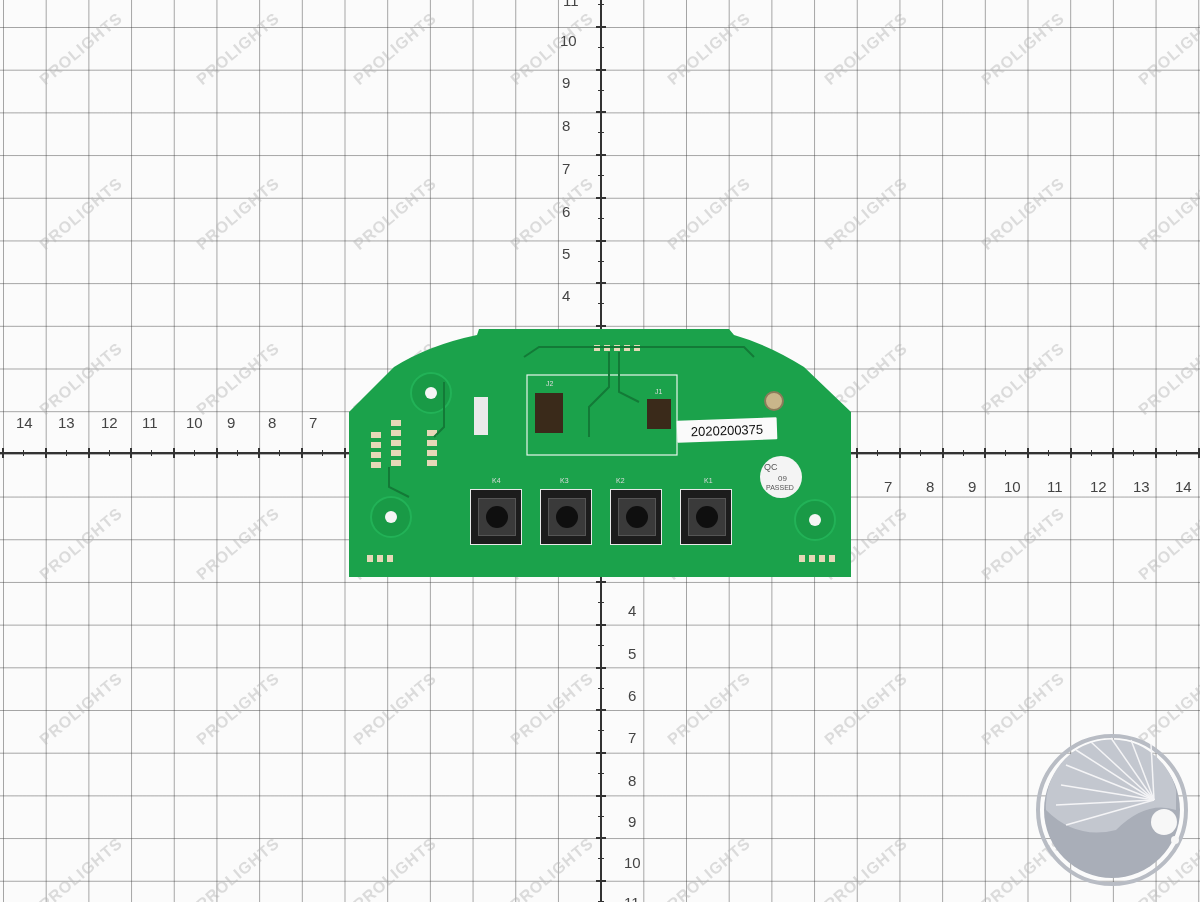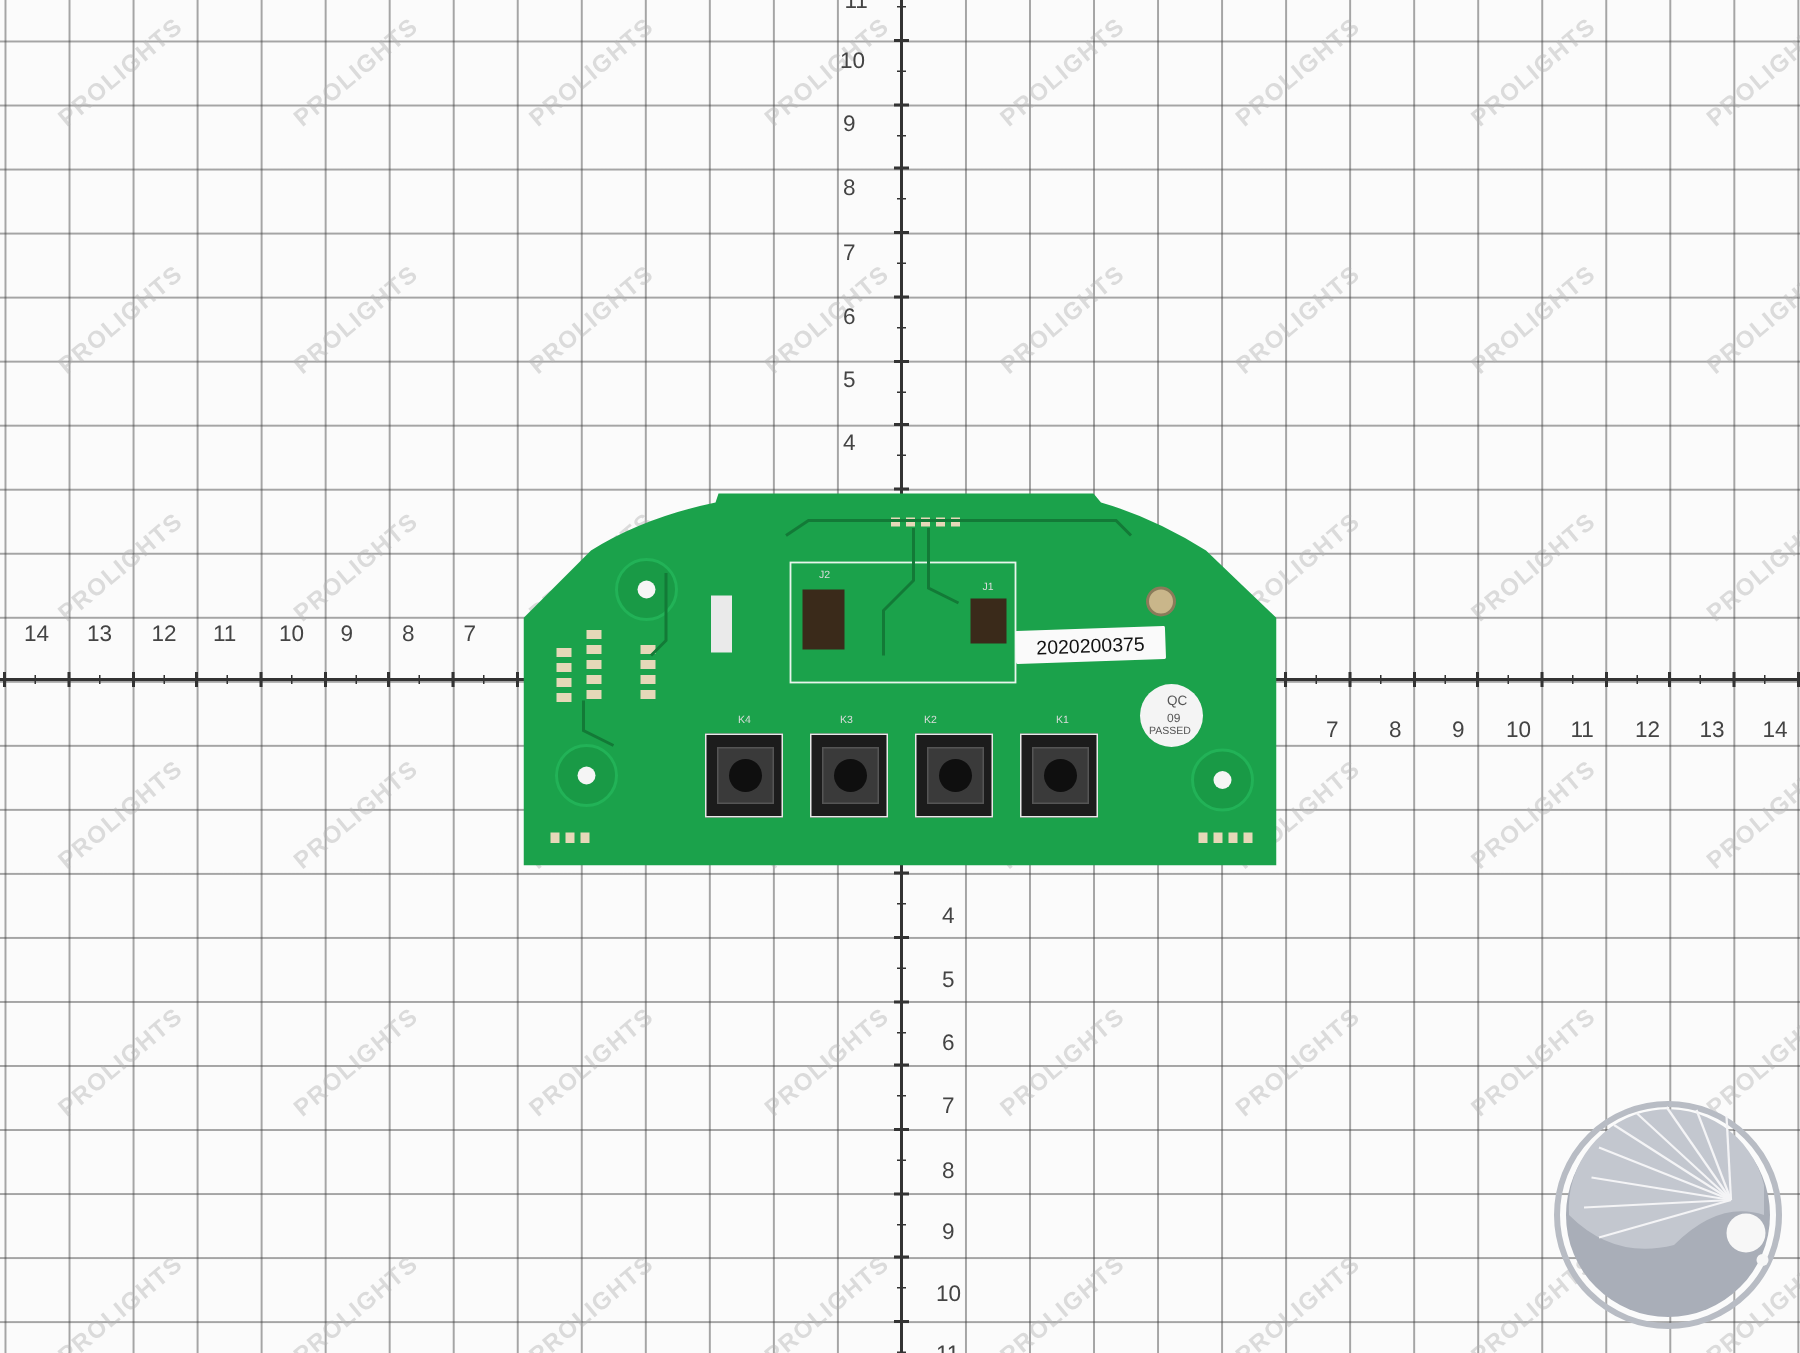--- a/index.html
+++ b/index.html
@@ -304,21 +304,21 @@
     <path d="M175,30 L190,20 L395,20 L405,30"></path>
     <path d="M260,25 L260,60 L240,80 L240,110"></path>
     <path d="M270,25 L270,65 L290,75"></path>
     <path d="M40,140 L40,160 L60,170"></path>
   </g>
 </svg>
 
 <div class="sticker">2020200375</div>
 
 <div class="qc">
-  <span style="left:18px;top:6px;font-size:9px">QC</span>
+  <span style="left:4px;top:6px;font-size:9px">QC</span>
   <span style="left:18px;top:18px">09</span>
   <span style="left:6px;top:28px;font-size:7px">PASSED</span>
 </div>
 
 <span class="btn-label" style="left:546px;top:380px">J2</span>
 <span class="btn-label" style="left:655px;top:388px">J1</span>
 
 <span class="btn-label" style="left:492px">K4</span>
 <div class="btn" style="left:470px">
     <div class="cap"></div>

